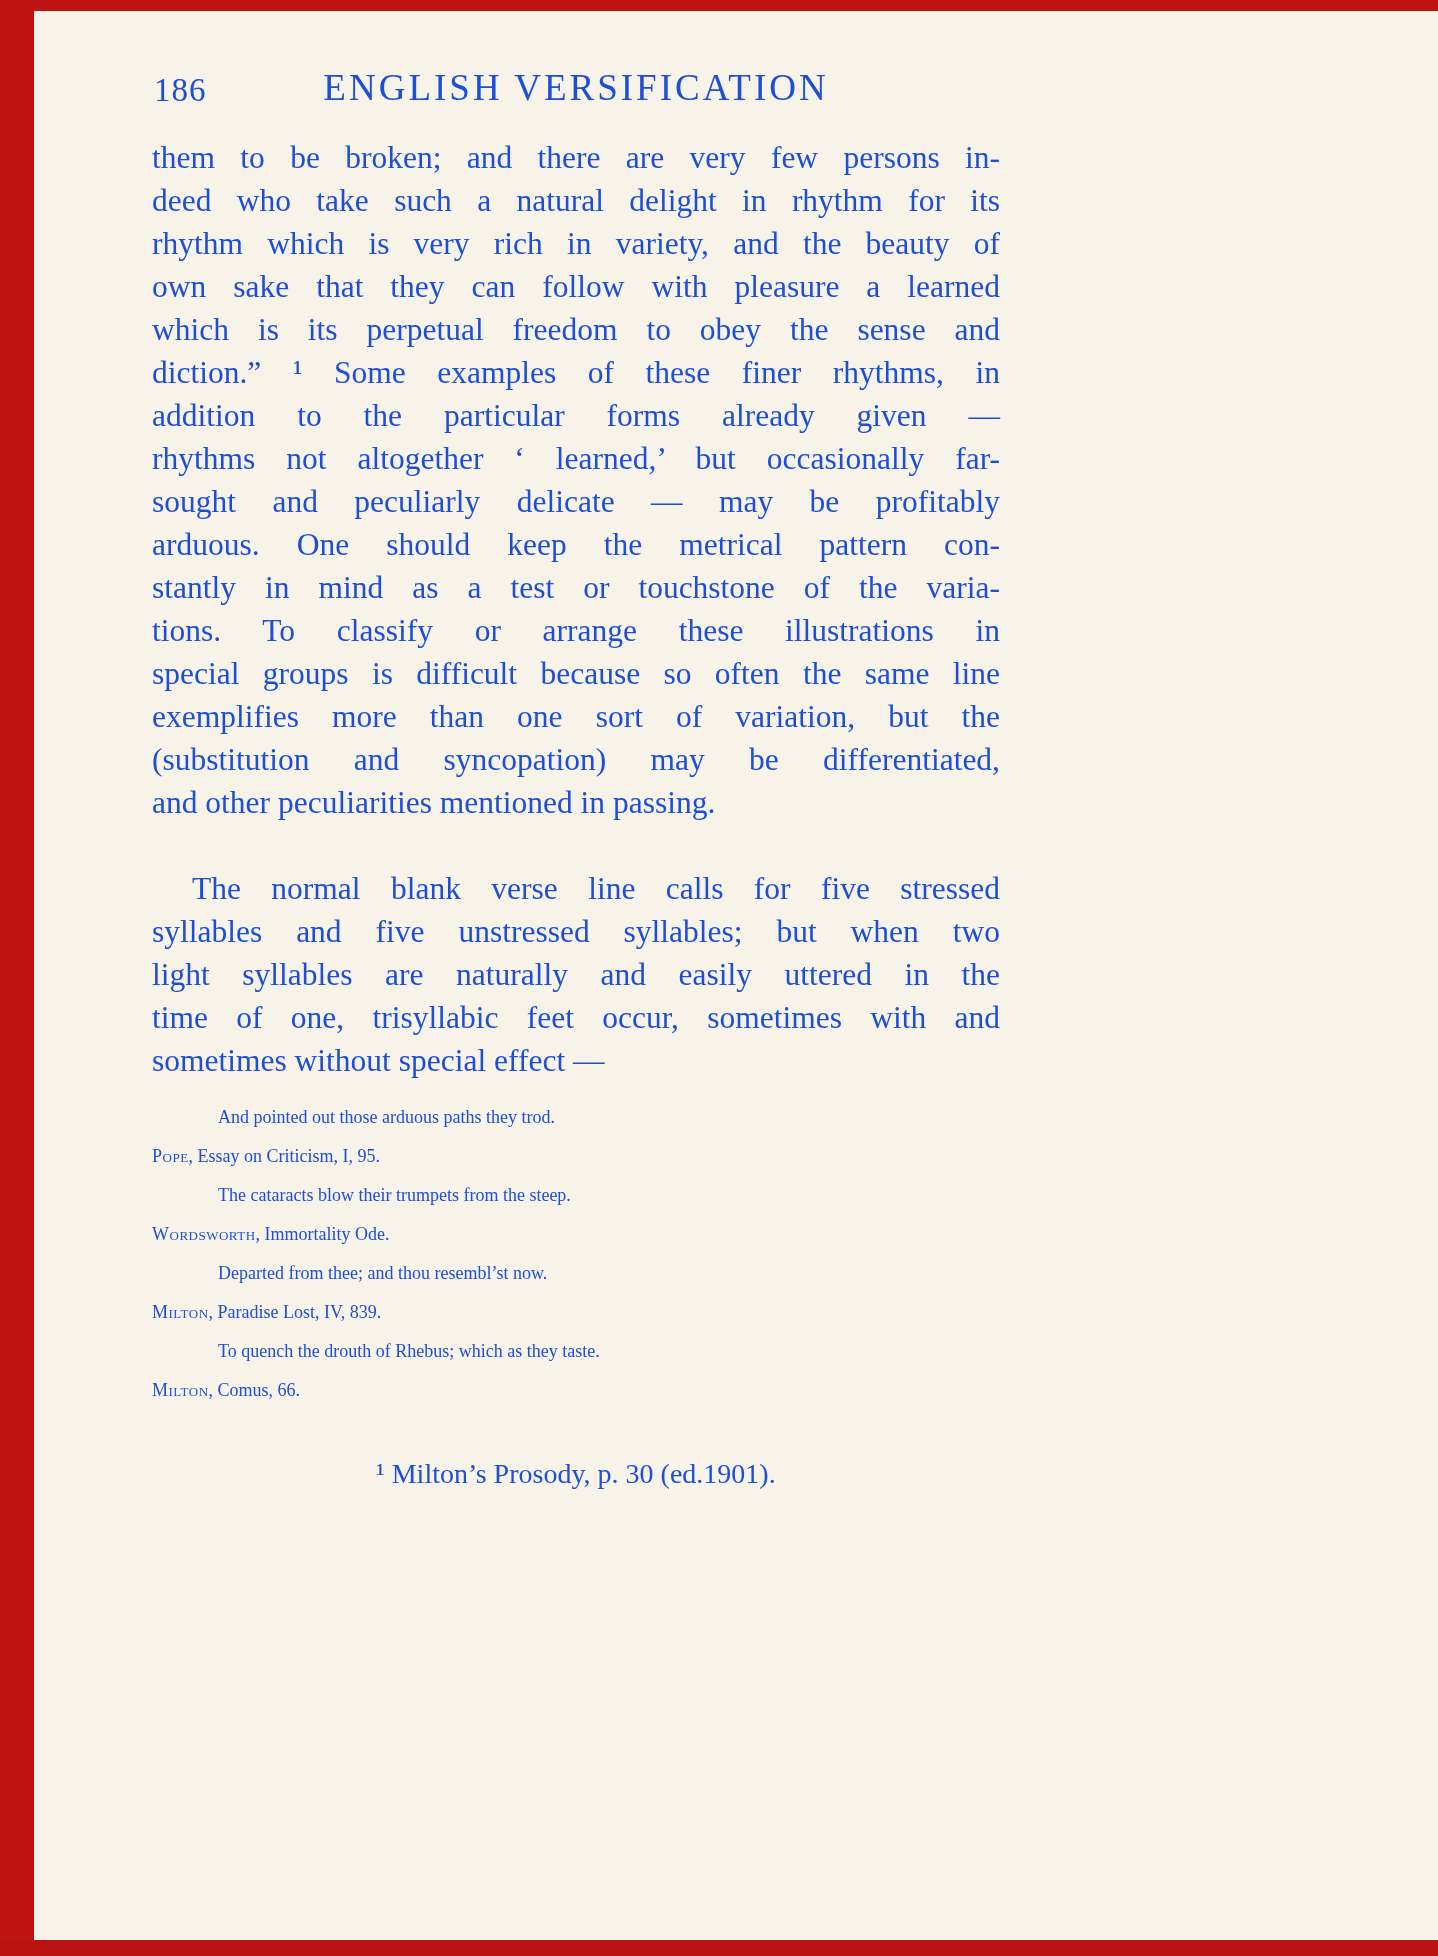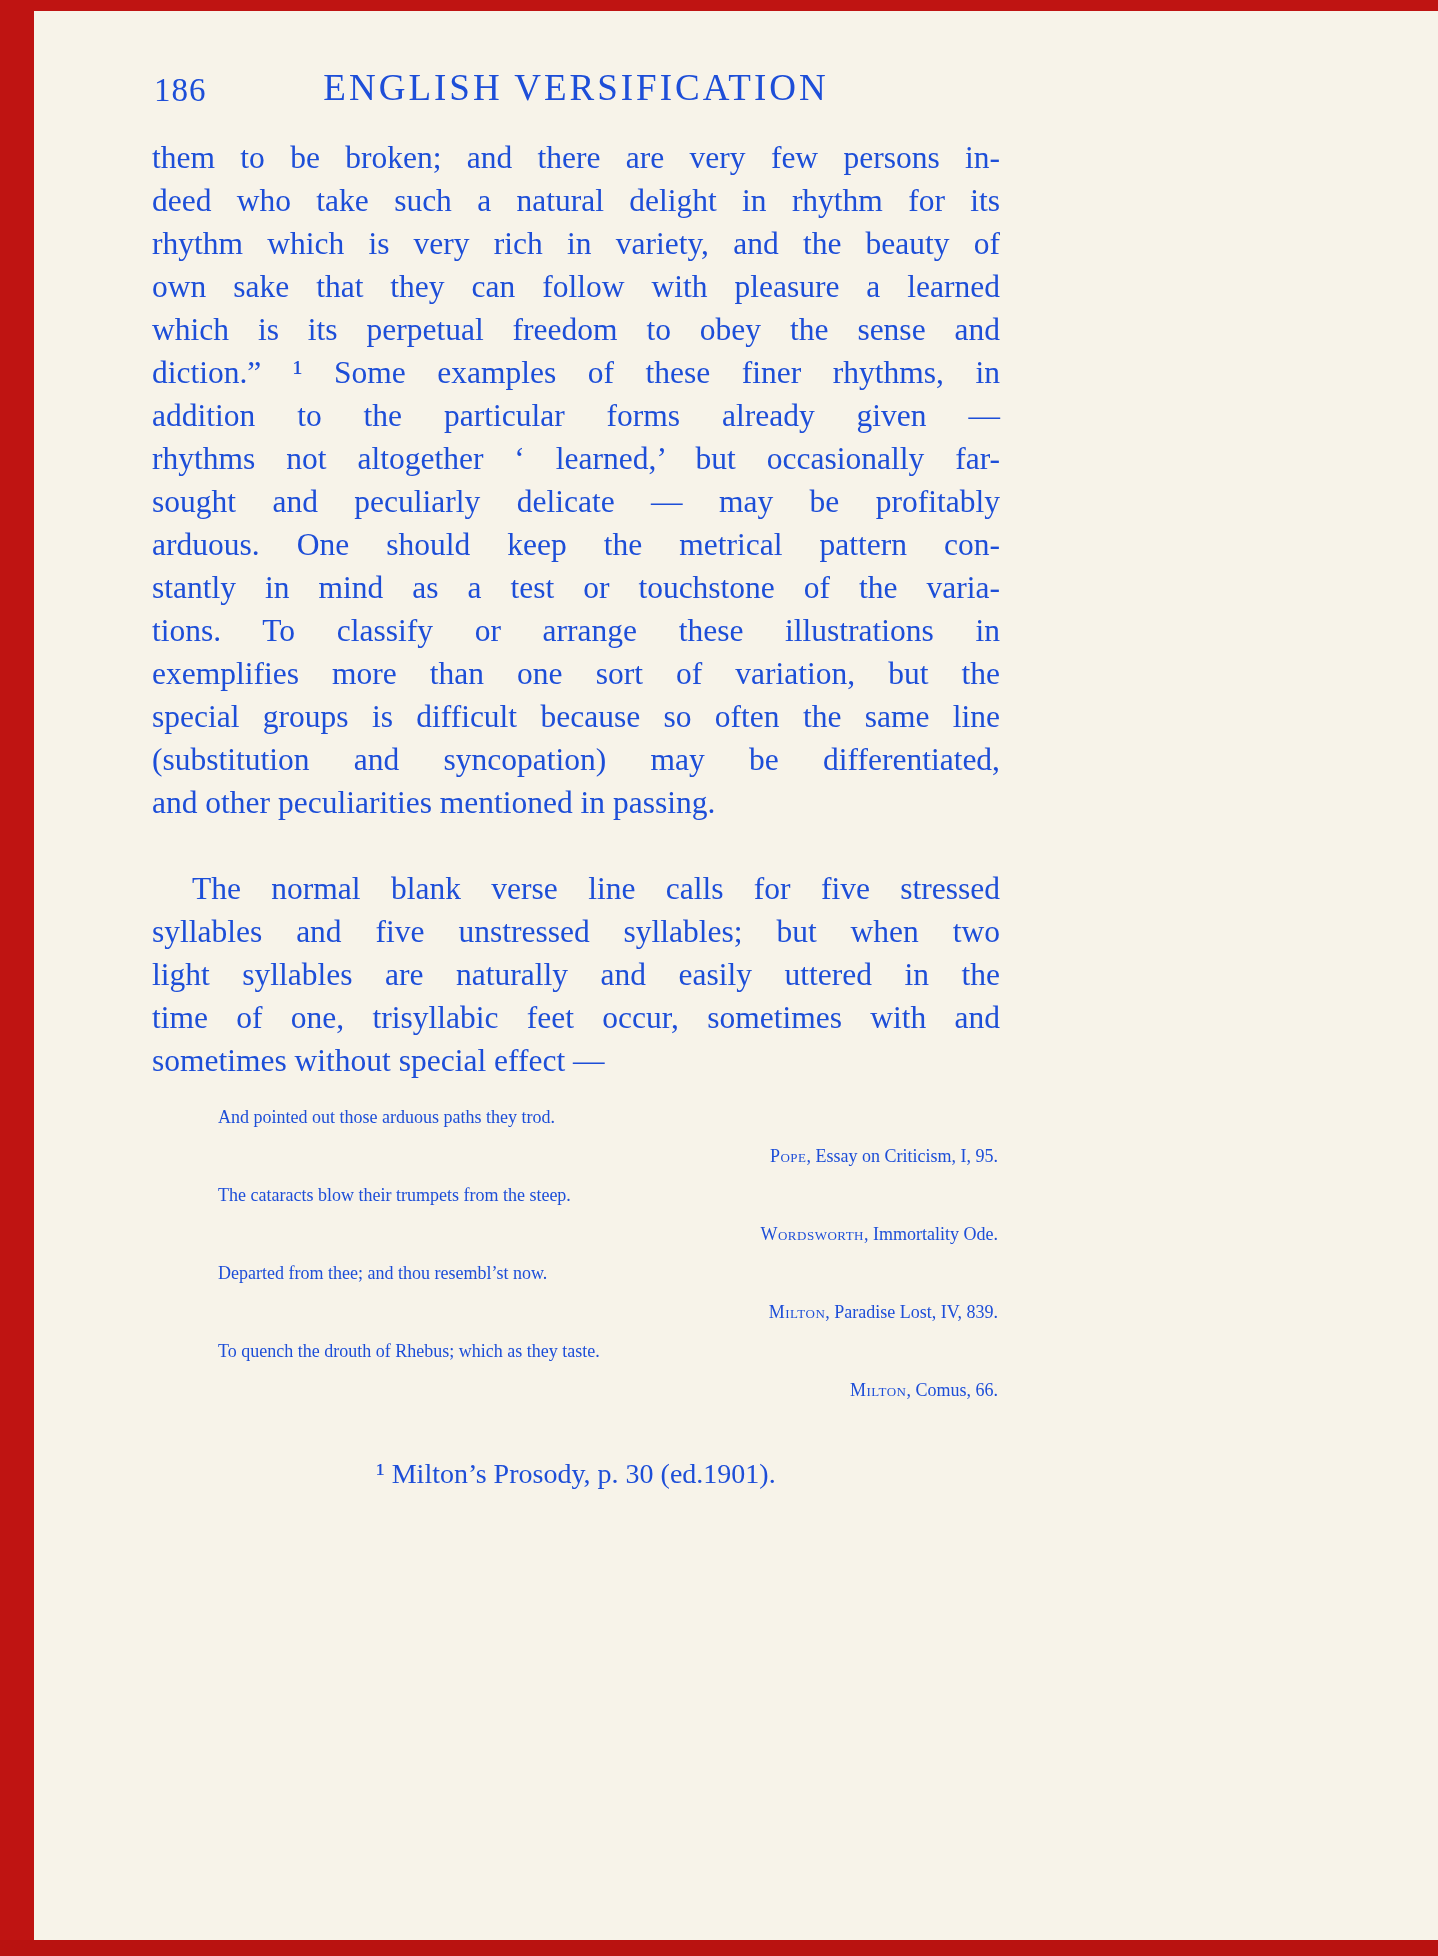--- a/index.html
+++ b/index.html
@@ -32,21 +32,21 @@
   .line{
     text-align:justify;
     text-align-last:justify;
     white-space:normal;
   }
   .line.last{text-align-last:left;}
   .line.indent{text-indent:40px;margin-top:43px;}
 
   .quotes{margin-top:16px;font-size:18px;line-height:39px;}
   .quote-line{padding-left:66px;}
-  .quote-attr{text-align:right;padding-right:2px;}
+  .quote-attr{padding-right:2px;}
   .smallcaps{font-variant:small-caps;letter-spacing:0.5px;}
 
   .footnote{
     margin-top:48px;
     text-align:center;
     font-size:28px;
   }
 </style>
 </head>
 <body>
@@ -70,22 +70,22 @@
           <div class="line">rhythm which is very rich in variety, and the beauty of</div>
           <div class="line">own sake that they can follow with pleasure a learned</div>
           <div class="line">which is its perpetual freedom to obey the sense and</div>
           <div class="line">diction.” ¹  Some examples of these finer rhythms, in</div>
           <div class="line">addition to the particular forms already given —</div>
           <div class="line">rhythms not altogether ‘ learned,’ but occasionally far-</div>
           <div class="line">sought and peculiarly delicate — may be profitably</div>
           <div class="line">arduous.  One should keep the metrical pattern con-</div>
           <div class="line">stantly in mind as a test or touchstone of the varia-</div>
           <div class="line">tions.  To classify or arrange these illustrations in</div>
+          <div class="line">special groups is difficult because so often the same line</div>
           <div class="line">exemplifies more than one sort of variation, but the</div>
-          <div class="line">special groups is difficult because so often the same line</div>
           <div class="line">(substitution and syncopation) may be differentiated,</div>
           <div class="line last">and other peculiarities mentioned in passing.</div>
         </div>
       <div id="paragraph-2">
           <div class="line indent">The normal blank verse line calls for five stressed</div>
           <div class="line">syllables and five unstressed syllables; but when two</div>
           <div class="line">light syllables are naturally and easily uttered in the</div>
           <div class="line">time of one, trisyllabic feet occur, sometimes with and</div>
           <div class="line last">sometimes without special effect —</div>
         </div>

